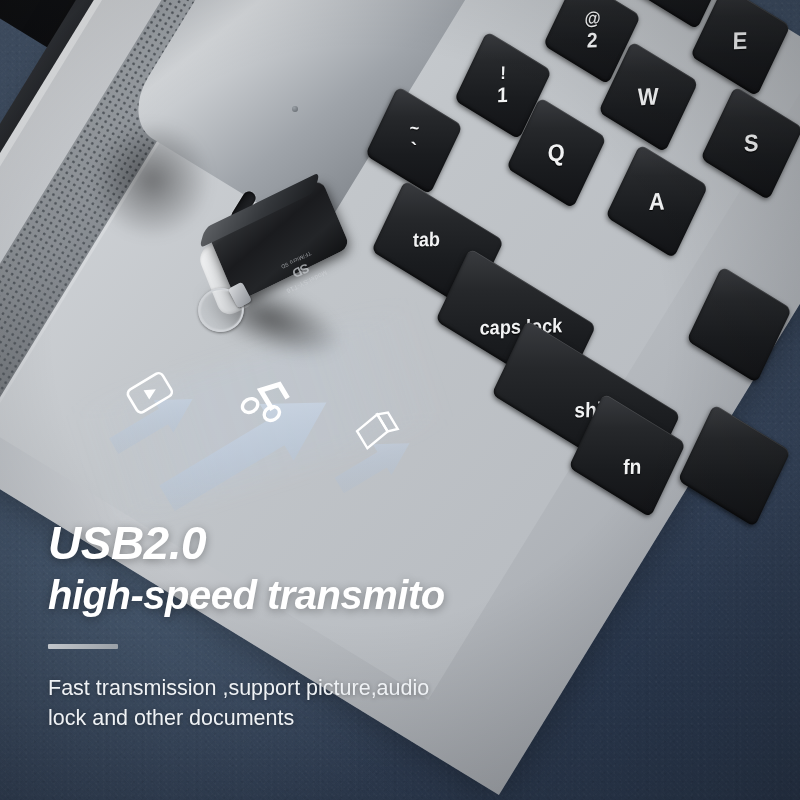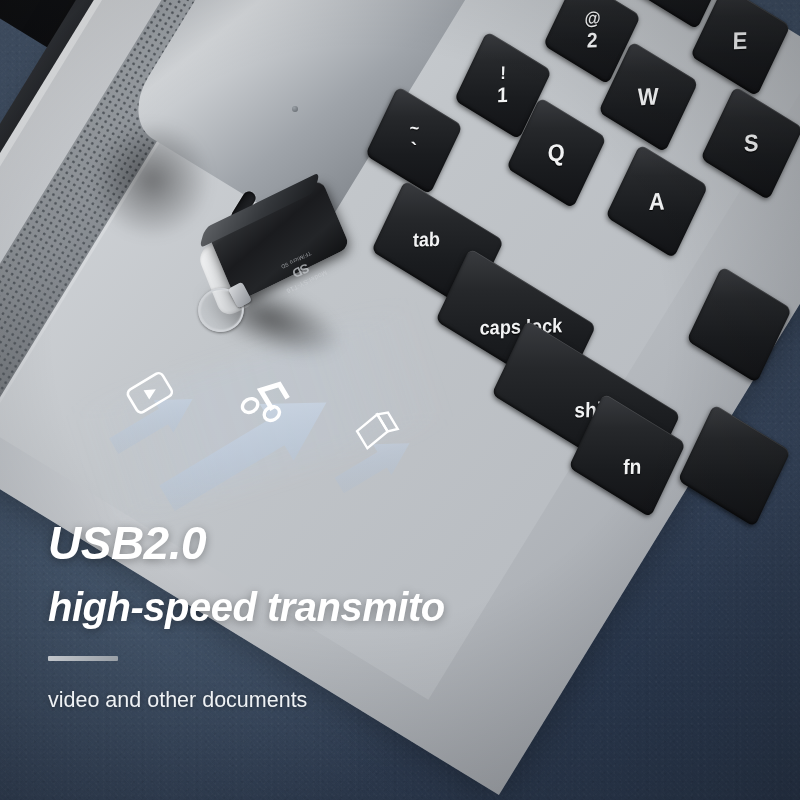--- a/index.html
+++ b/index.html
@@ -309,21 +309,21 @@
   
   .copy { position:absolute; left:48px; top:520px; width:620px; }
   .headline {
     color:#ffffff;
     font-weight:700;
     font-style:italic;
     letter-spacing:-0.5px;
     text-shadow:0 2px 8px rgba(0,0,0,.35);
   }
   .hl1 { font-size:46px; line-height:1.02; }
-  .hl2 { font-size:40px; line-height:1.12; margin-top:18px; }
+  .hl2 { font-size:40px; line-height:1.12; margin-top:6px; }
   .divider {
     width:70px; height:5px;
     background:linear-gradient(90deg,#c2c6cb,#9aa0a7);
     margin:26px 0 24px 0;
     border-radius:1px;
   }
   .subcopy {
     color:#eef1f4;
     font-size:21.5px;
     line-height:1.42;
@@ -494,16 +494,17 @@
     <div class="keyring"></div>
     <div class="keyring-clip"></div>
   </div>
 
   <div class="bg-vignette"></div>
 
   <div class="copy">
     <div class="headline hl1">USB2.0</div>
     <div class="headline hl2">high-speed transmito</div>
     <div class="divider"></div>
-    <div class="subcopy">video and other documents</div>
+    <div class="subcopy">Fast transmission ,support picture,audio</div>
+    <div class="subcopy">lock and other documents</div>
   </div>
 
 </div>
 
 </body></html>

